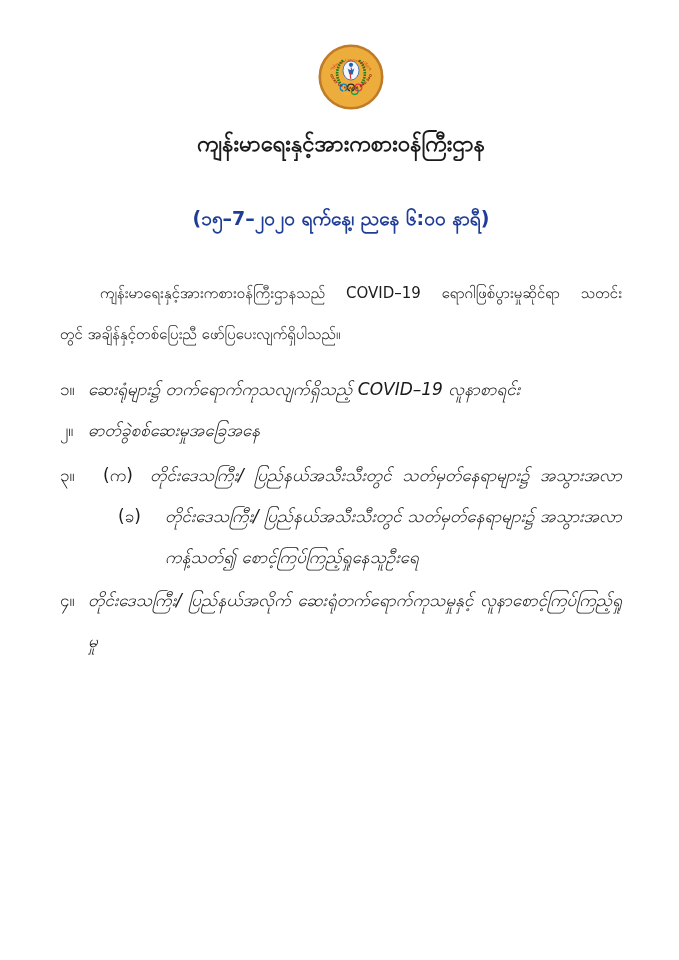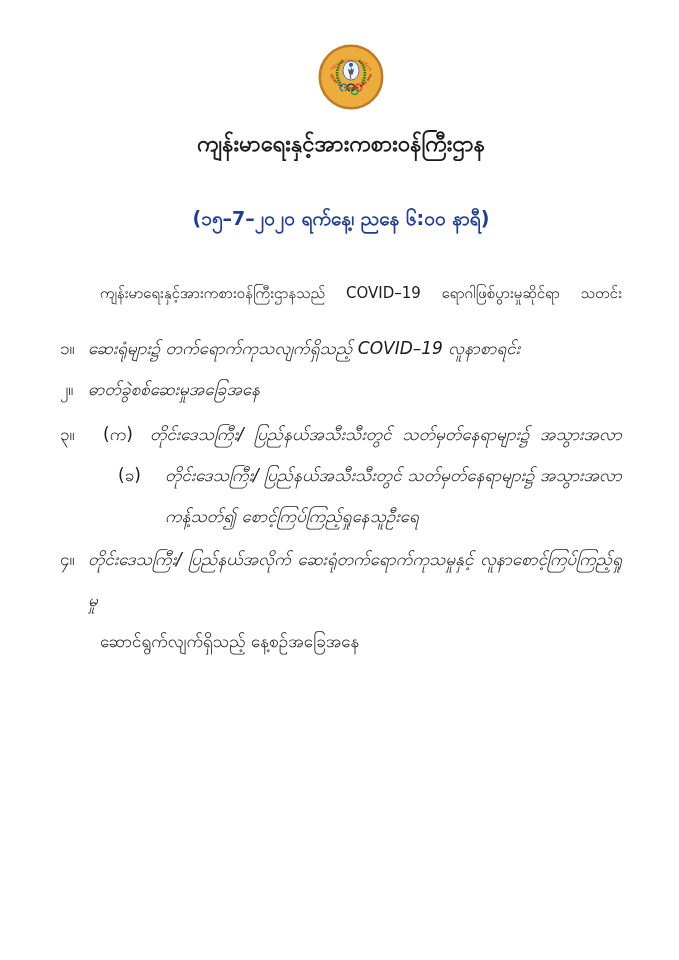--- a/index.html
+++ b/index.html
@@ -91,20 +91,21 @@
   </div>
 
   <div class="ministry-title">ကျန်းမာရေးနှင့်အားကစားဝန်ကြီးဌာန</div>
 
   <div class="report-heading">
     <div class="h-line">(၁၅–7–၂၀၂၀ ရက်နေ့၊ ညနေ ၆:၀၀ နာရီ)</div>
   </div>
 
   <div class="intro">
     <div class="p-line indent">ကျန်းမာရေးနှင့်အားကစားဝန်ကြီးဌာနသည် COVID–19 ရောဂါဖြစ်ပွားမှုဆိုင်ရာ သတင်း</div>
+    <div class="p-line last">တွင် အချိန်နှင့်တစ်ပြေးညီ ဖော်ပြပေးလျက်ရှိပါသည်။</div>
   </div>
 
   <div class="list">
 
     <div class="li item-1">
       <div class="li-num">၁။</div>
       <div class="li-text">ဆေးရုံများ၌ တက်ရောက်ကုသလျက်ရှိသည့် COVID–19 လူနာစာရင်း</div>
     </div>
 
     <div class="li item-2">
@@ -126,17 +127,16 @@
         <div class="just">တိုင်းဒေသကြီး/ ပြည်နယ်အသီးသီးတွင် သတ်မှတ်နေရာများ၌ အသွားအလာ</div>
         <div>ကန့်သတ်၍ စောင့်ကြပ်ကြည့်ရှုနေသူဦးရေ</div>
       </div>
     </div>
 
     <div class="item-4">
       <div class="li">
         <div class="li-num">၄။</div>
         <div class="li-text just">တိုင်းဒေသကြီး/ ပြည်နယ်အလိုက် ဆေးရုံတက်ရောက်ကုသမှုနှင့် လူနာစောင့်ကြပ်ကြည့်ရှုမှု</div>
       </div>
-      <div class="cont">ဆောင်ရွက်လျက်ရှိသည့် နေ့စဉ်အခြေအနေ</div>
     </div>
 
   </div>
 </div>
 
 </body></html>

